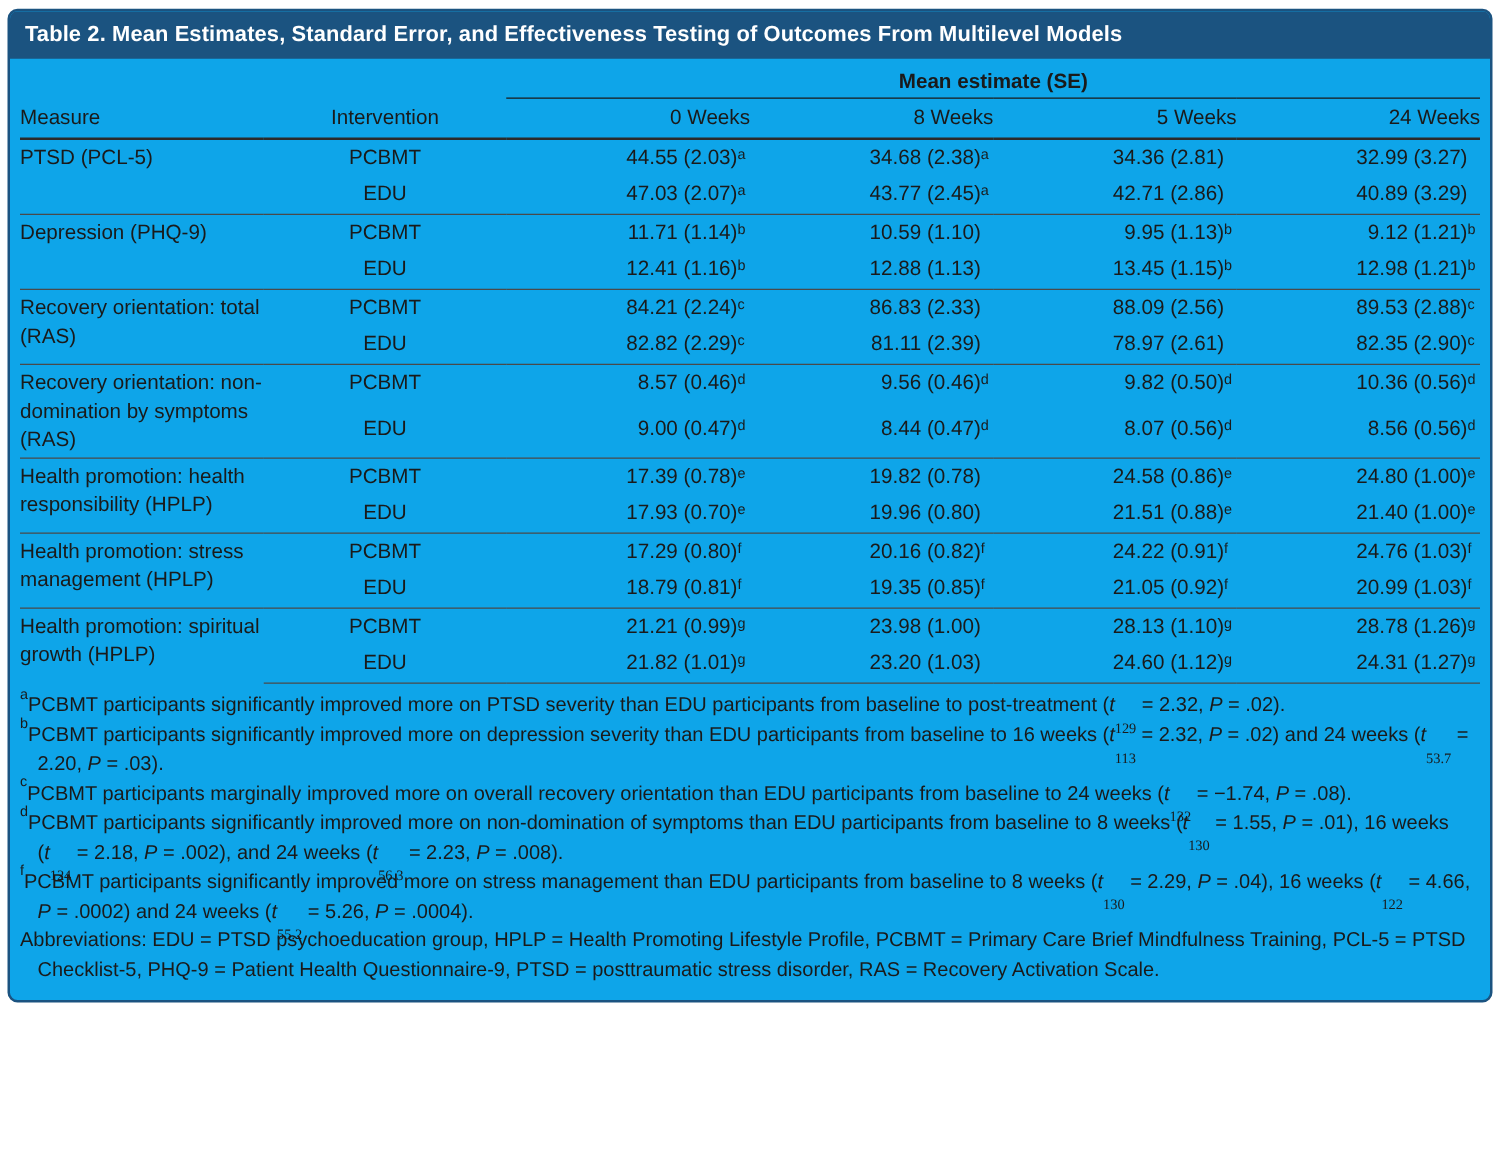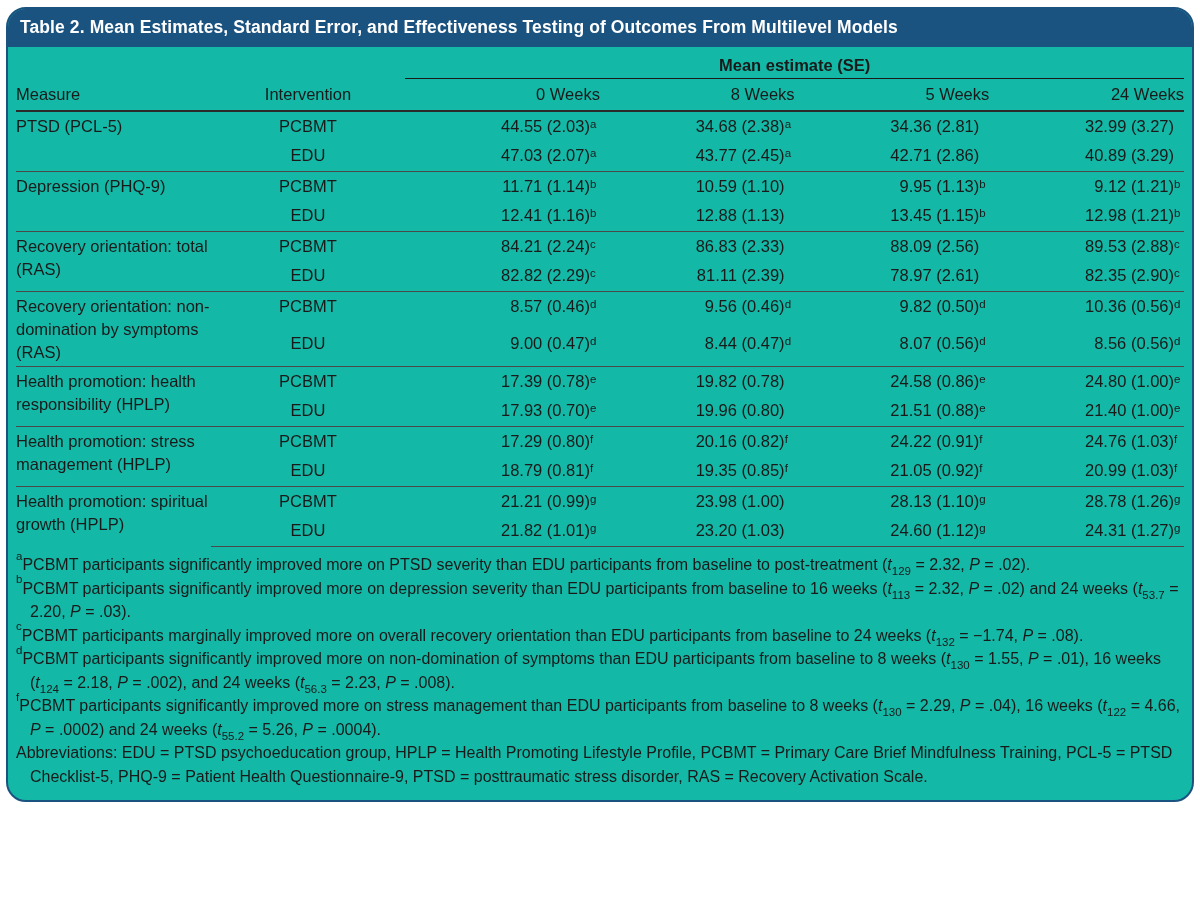--- a/index.html
+++ b/index.html
@@ -7,23 +7,23 @@
     margin: 0;
     padding: 0;
     background: #ffffff;
     width: 1200px;
     font-family: "Liberation Sans", sans-serif;
     color: #1a1a1a;
   }
   .wrapper {
     margin: 7px 6px;
     border: 2px solid #1b5380;
-    border-radius: 20px;
+    border-radius: 8px;
     overflow: hidden;
-    background: #14b8a6;
+    background: #0ea5e9;
   }
   .titlebar {
     background: #1b5380;
     color: #ffffff;
     font-weight: bold;
     font-size: 17.5px;
     padding: 8px 12px 9px 12px;
     letter-spacing: 0.1px;
   }
   .content {
@@ -91,22 +91,23 @@
   }
   .fn-sup {
     font-size: 11.5px;
     position: relative;
     top: -4px;
     line-height: 0;
   }
   .fn-sub {
     font-size: 11.5px;
     position: relative;
-    top: 1px;
+    top: 13px;
     line-height: 0;
+    font-family: Liberation Serif, serif;
   }
   p.footnote i { font-style: italic; }
 </style>
 </head>
 <body>
 
 <div class="wrapper">
   <div class="titlebar">Table 2. Mean Estimates, Standard Error, and Effectiveness Testing of Outcomes From Multilevel Models</div>
   <div class="content">
     <table>

